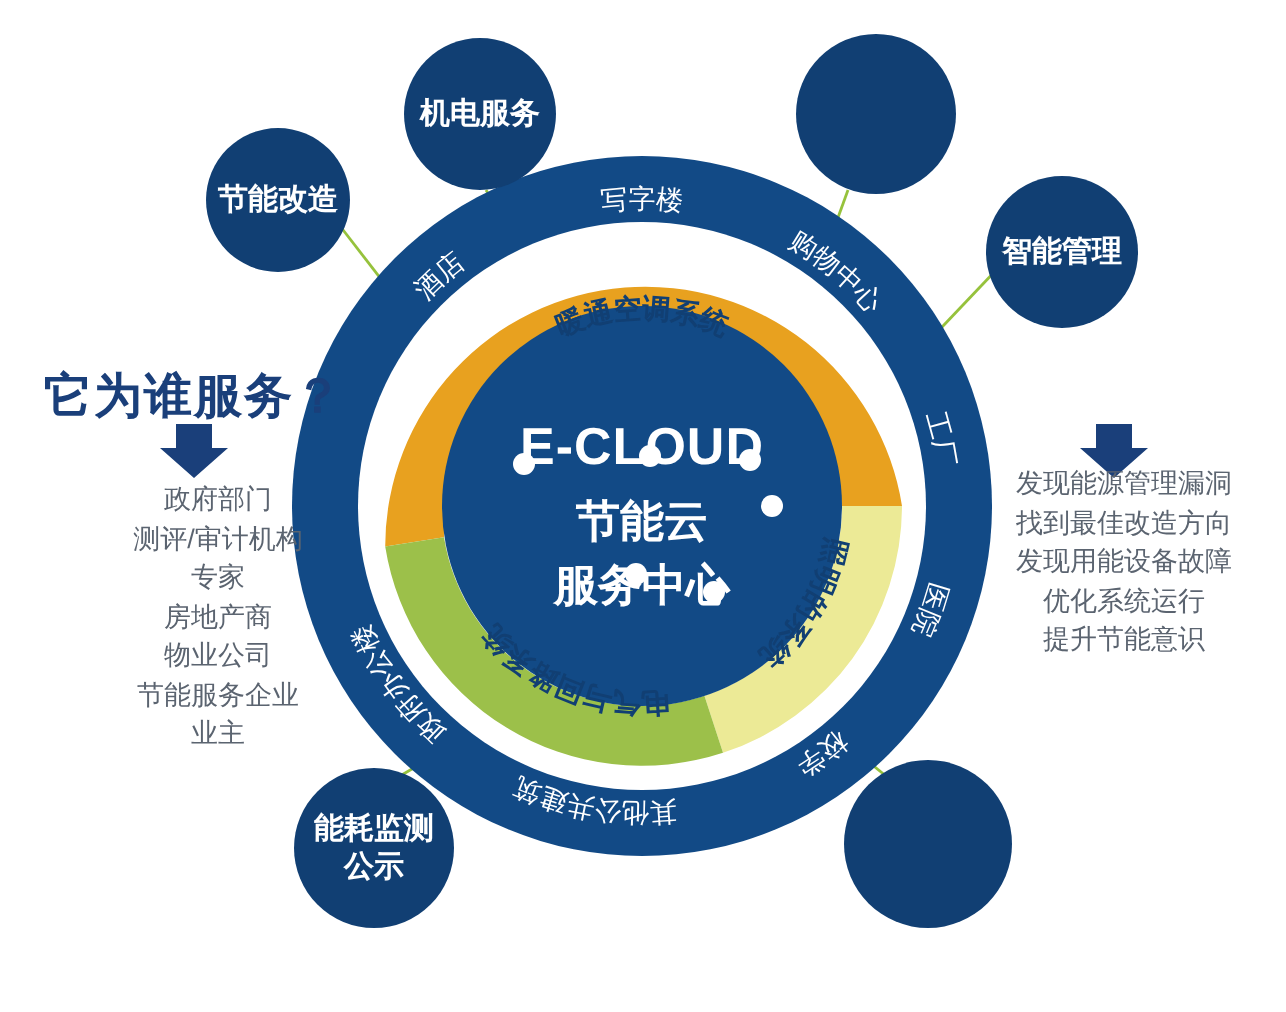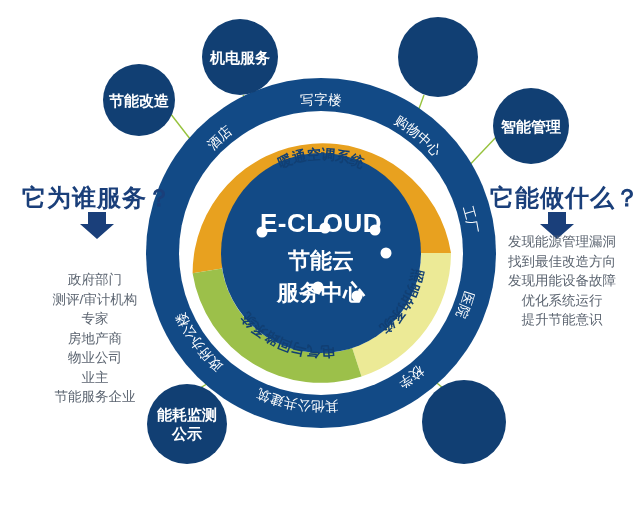--- a/index.html
+++ b/index.html
@@ -7,21 +7,21 @@
        font-family:"Liberation Sans","DejaVu Sans",sans-serif;}
   #stage{position:absolute;left:0;top:0;width:643px;height:506px;}
   svg{position:absolute;left:0;top:0;}
   .side-title{position:absolute;font-weight:bold;font-size:24px;color:#1a3f7a;
               letter-spacing:1px;white-space:nowrap;}
   .side-list{position:absolute;text-align:center;color:#5b6470;font-size:13.5px;
              line-height:19.5px;width:170px;}
   .side-list div{white-space:nowrap;}
   #left-title{left:22px;top:182px;}
   #right-title{left:490px;top:182px;}
-  #left-list{left:10px;top:240px;margin-top:30px;}
+  #left-list{left:24px;top:240px;}
   #right-list{left:477px;top:232px;}
   .bubble-text{position:absolute;color:#ffffff;font-weight:bold;font-size:15px;
                text-align:center;line-height:19px;white-space:pre-line;
                transform:translate(-50%,-50%);pointer-events:none;}
 </style>
 </head>
 <body>
 
 <div id="stage">
 
@@ -144,25 +144,24 @@
   <div class="bubble-text" style="left:187px;top:424px;">能耗监测
 公示</div>
 
   <div class="side-title" id="left-title">它为谁服务？</div>
   <div class="side-list" id="left-list">
     <div>政府部门</div>
     <div>测评/审计机构</div>
     <div>专家</div>
     <div>房地产商</div>
     <div>物业公司</div>
+    <div>节能服务企业</div>
     <div>业主</div>
-    <div>节能服务企业</div>
   </div>
 
-  <div class="side-title" id="right-title">它能做什么？</div>
   <div class="side-list" id="right-list">
     <div>发现能源管理漏洞</div>
     <div>找到最佳改造方向</div>
     <div>发现用能设备故障</div>
     <div>优化系统运行</div>
     <div>提升节能意识</div>
   </div>
 
 </div>
 

